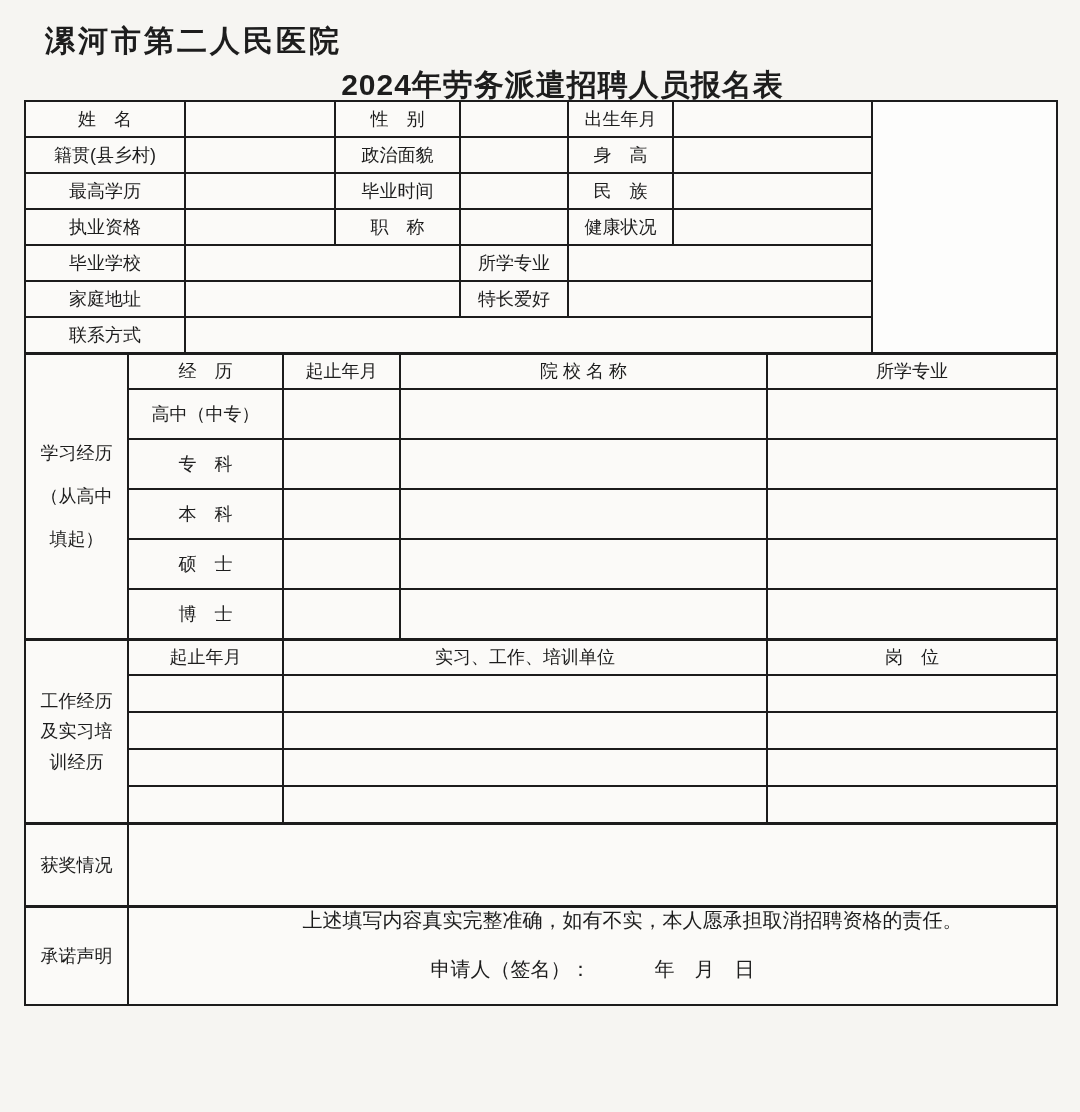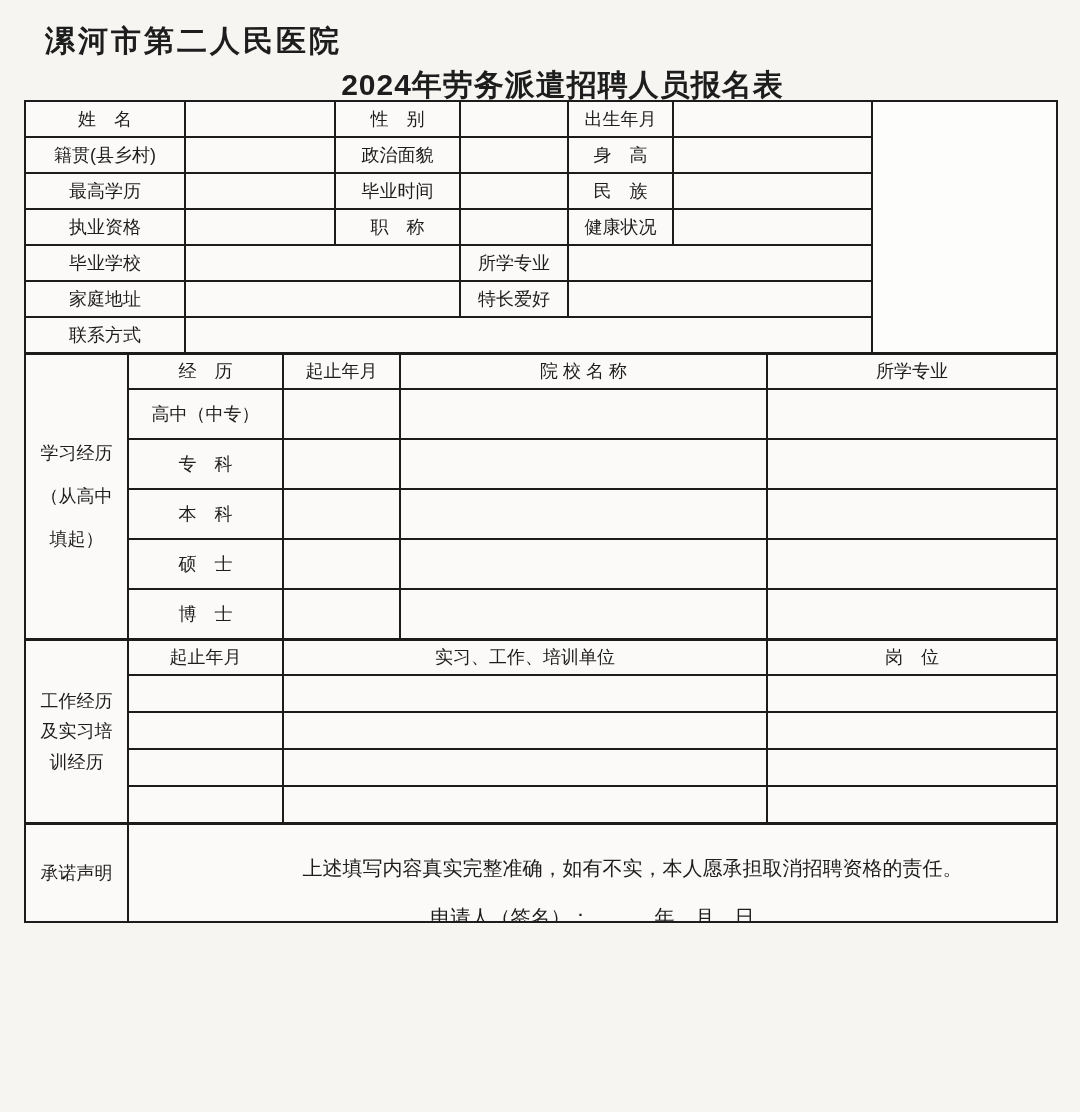--- a/index.html
+++ b/index.html
@@ -35,21 +35,21 @@
   .work .row td{height:35px;}
   .awards td{height:80px;}
   .decl td{height:96px;}
 
   td.side{white-space:pre-line;}
   td.side.edu-side{line-height:2.4;}
   td.side.work-side{line-height:1.7;text-align:center;}
   td.photo{background:#fdfdfc;}
 
   td.decl-cell{padding:0;}
-  .decl-inner{display:flex;flex-direction:column;justify-content:flex-start;height:96px;padding-top:31px;box-sizing:border-box;}
+  .decl-inner{display:flex;flex-direction:column;justify-content:flex-start;height:96px;padding-top:0;box-sizing:border-box;}
   .decl-statement{font-size:20px;text-align:center;padding-left:80px;}
   .sig-line{margin-top:24px;font-size:20px;display:flex;justify-content:center;gap:64px;}
 
   .footer-note{margin:14px 0 0 26px;font-size:19px;line-height:1.2;}
 </style>
 </head>
 <body>
 
 <div class="page">
 
@@ -202,20 +202,32 @@
       <td></td>
     </tr>
     <tr class="row">
       <td></td>
       <td></td>
       <td></td>
     </tr>
   </tbody>
     </table>
 
+  <table class="tbl awards">
+    <colgroup>
+        <col style="width:103px">
+        <col style="width:929px">
+      </colgroup>
+    <tbody>
+        <tr>
+      <td>获奖情况</td>
+      <td></td>
+    </tr>
+  </tbody>
+    </table>
 
   <table class="tbl decl">
     <colgroup>
         <col style="width:103px">
         <col style="width:929px">
       </colgroup>
     <tbody>
         <tr>
       <td>承诺声明</td>
       <td class="decl-cell">

